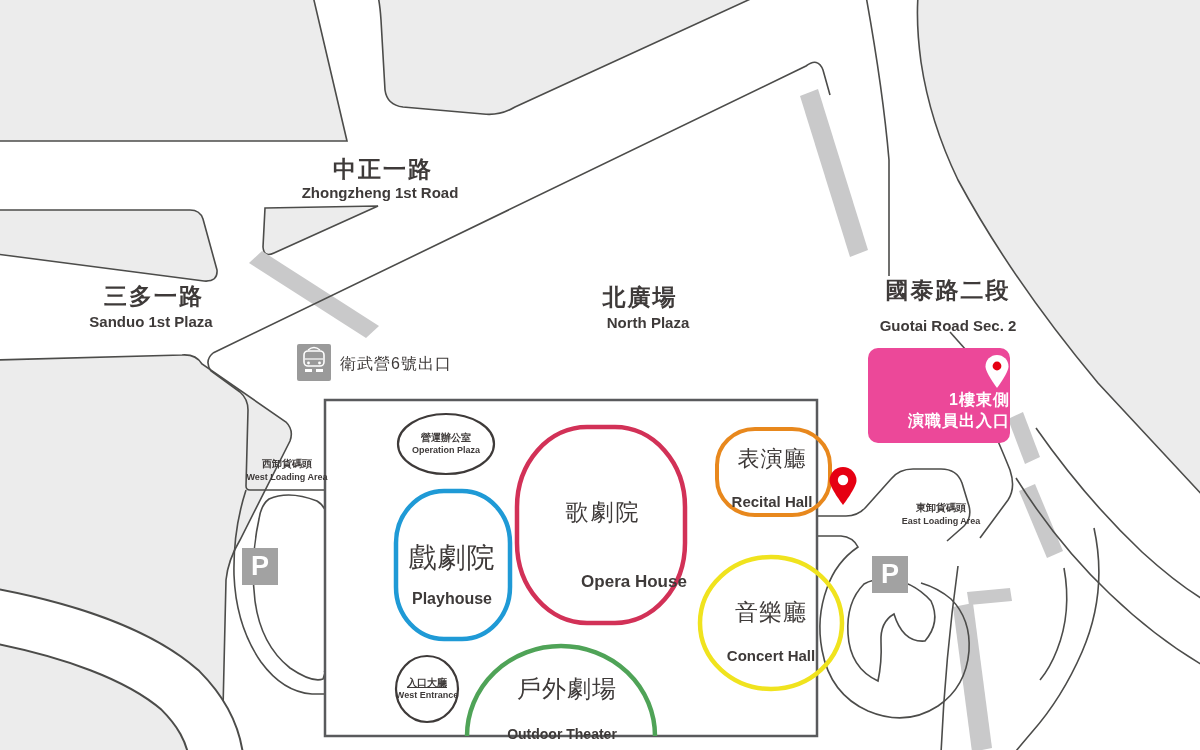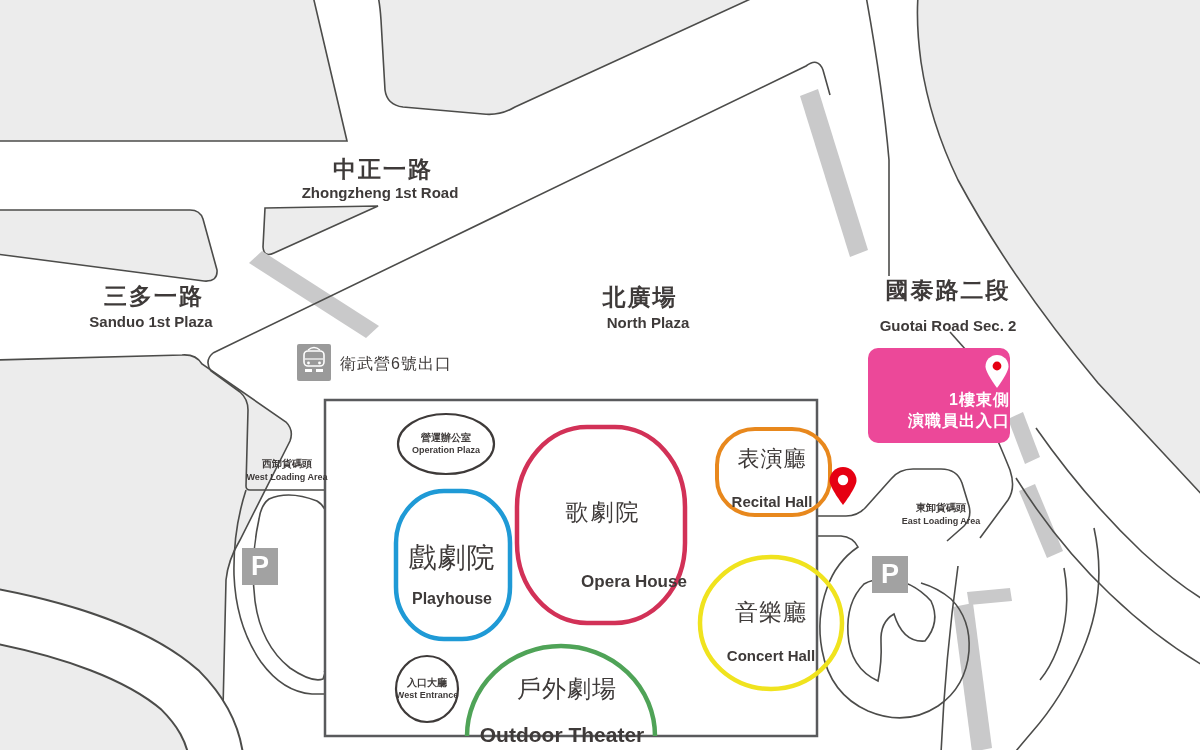--- a/index.html
+++ b/index.html
@@ -134,26 +134,26 @@
 <div class="lbl zh-venue" style="left:452px;top:558px;font-size:28px;">戲劇院</div>
 <div class="lbl en-venue" style="left:452px;top:577px;font-size:16px;">Playhouse</div>
 
 <div class="lbl zh-venue" style="left:772px;top:459px;">表演廳</div>
 <div class="lbl en-venue" style="left:772px;top:479px;">Recital Hall</div>
 
 <div class="lbl zh-venue" style="left:771px;top:612px;font-size:23px;">音樂廳</div>
 <div class="lbl en-venue" style="left:771px;top:633px;">Concert Hall</div>
 
 <div class="lbl zh-venue" style="left:567px;top:689px;font-size:24px;">戶外劇場</div>
-<div class="lbl en-venue" style="left:562px;top:712px;font-size:21px;">Outdoor Theater</div>
+<div class="lbl en-venue" style="left:562px;top:712px;font-size:14px;">Outdoor Theater</div>
 
 <div class="lbl zh-tiny" style="left:446px;top:438px;">營運辦公室</div>
 <div class="lbl en-tiny" style="left:446px;top:450px;">Operation Plaza</div>
 
-<div class="lbl zh-tiny" style="left:427px;top:683px;">入口大廳</div>
+<div class="lbl zh-tiny" style="left:427px;top:683px;text-decoration:underline;">入口大廳</div>
 <div class="lbl en-tiny" style="left:427px;top:695px;">West Entrance</div>
 
 <div class="p-icon" style="left:242px;top:548px;">P</div>
 <div class="p-icon" style="left:872px;top:556px;">P</div>
 
 <div class="badge" style="background: #ec4899; align-items: flex-end;">
   <svg width="26" height="34" viewBox="-13 0 26 34">
     <path d="M0,33 C0,33 -11.5,17.5 -11.5,11.5 A11.5,11.5 0 1 1 11.5,11.5 C11.5,17.5 0,33 0,33 Z" fill="#ffffff"></path>
     <circle cx="0" cy="11" r="4.4" fill="#e60012"></circle>
   </svg>

